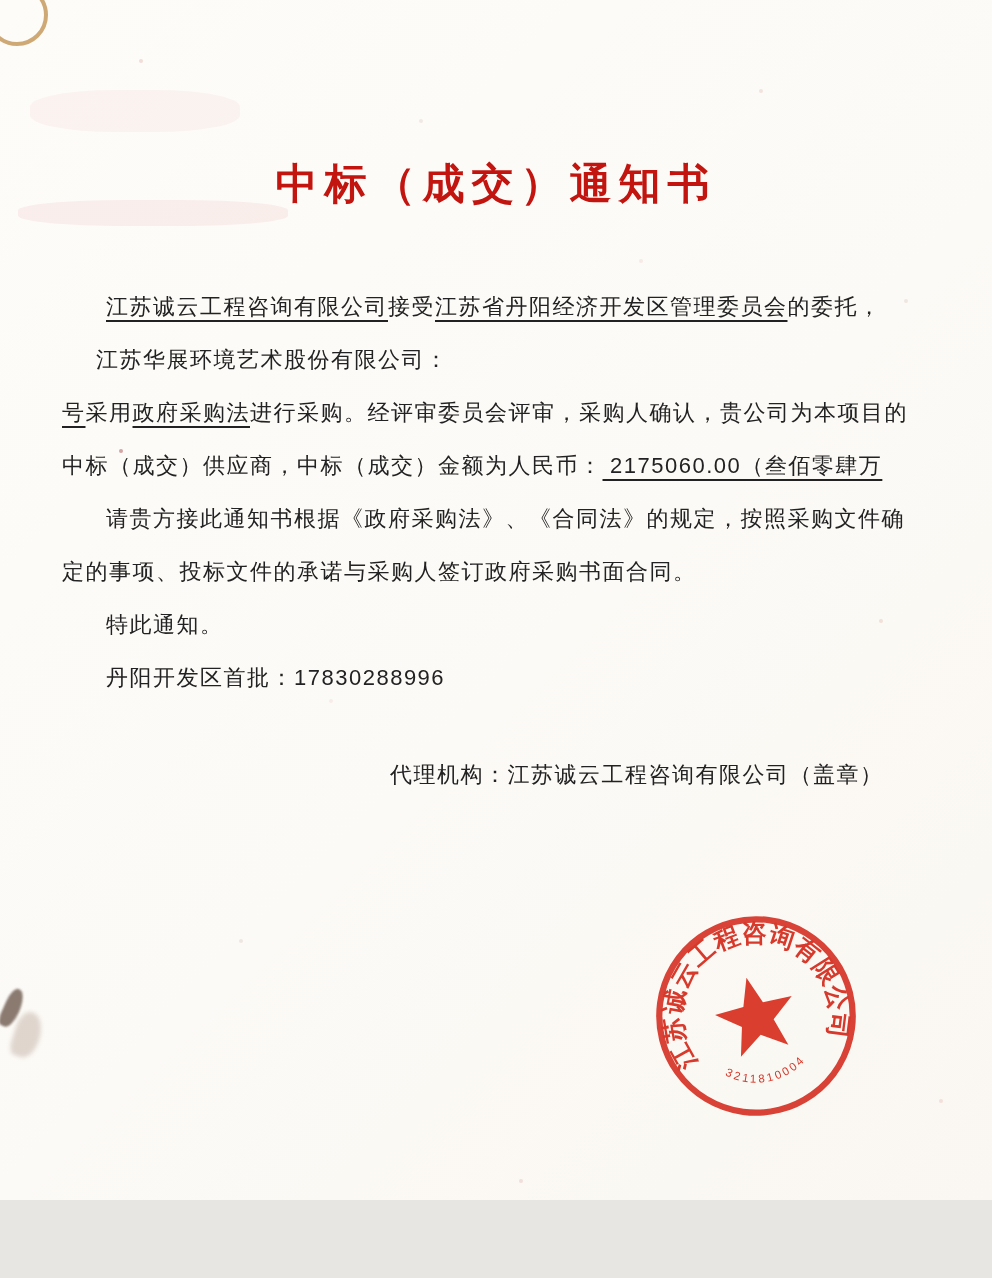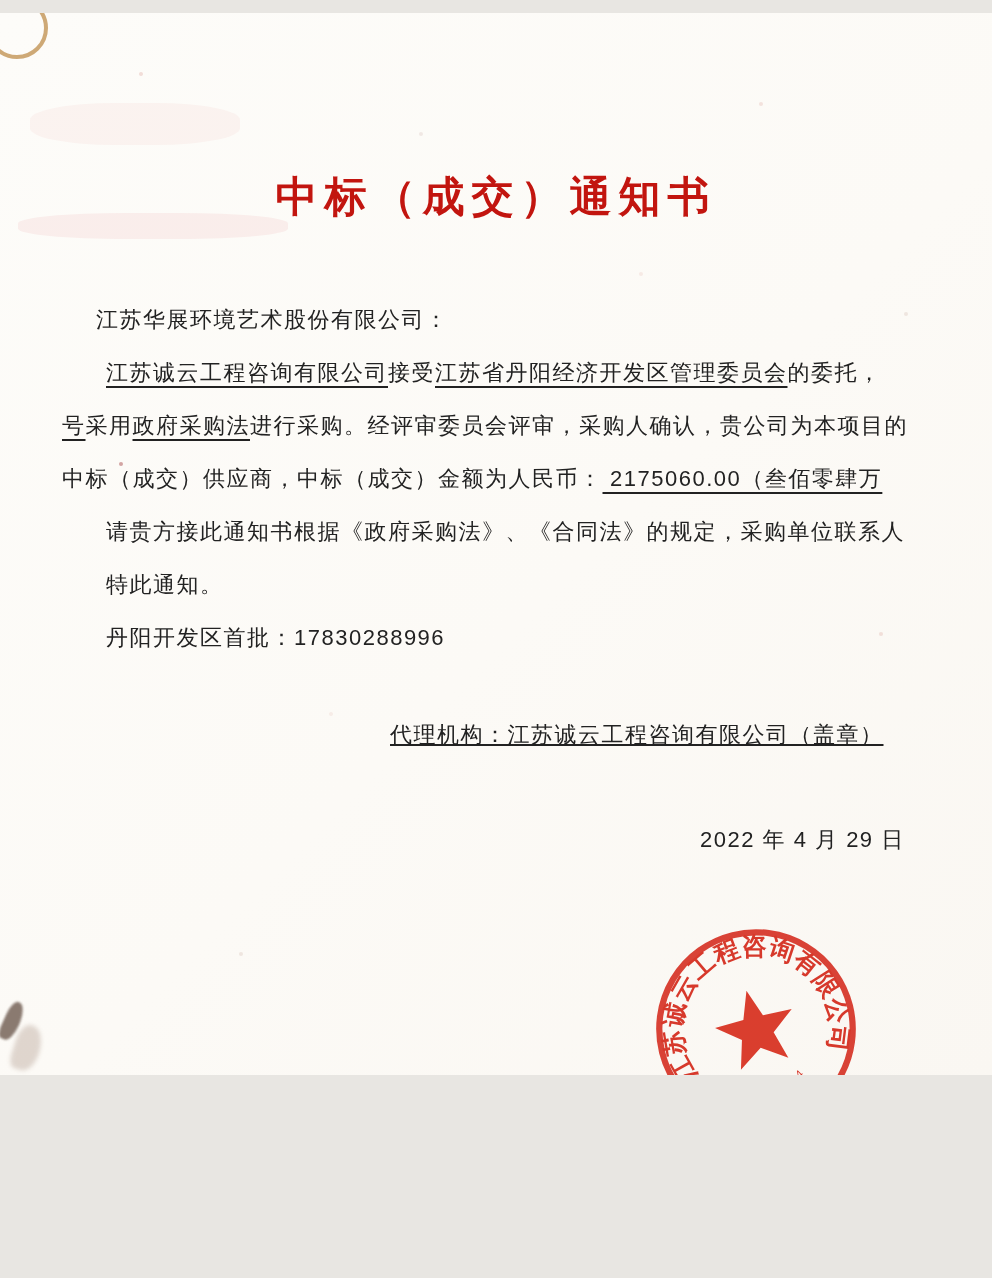--- a/index.html
+++ b/index.html
@@ -1,18 +1,18 @@
 <!DOCTYPE html>
 <html lang="zh"><head>
 <meta charset="utf-8">
 <style>
   html,body{margin:0;padding:0;}
   body{background:#e8e6e2;font-family:"Liberation Sans","DejaVu Sans",sans-serif;}
   .page{
-    position:relative;width:992px;height:1062px;margin:13px auto;
+    position:relative;width:992px;height:1200px;margin:0 auto;
     background:linear-gradient(135deg,#fdfcf9 0%,#fcfaf6 55%,#faf7f2 100%);
     overflow:hidden;color:#222;
   }
   
   .corner-arc{position:absolute;left:-14px;top:-16px;width:54px;height:54px;
     border:4px solid rgba(198,154,95,.85);border-radius:50%;background:transparent;}
   .pink-smudge1{position:absolute;left:30px;top:90px;width:210px;height:42px;
     background:rgba(226,122,132,.07);border-radius:40%;}
   .pink-smudge2{position:absolute;left:18px;top:200px;width:270px;height:26px;
     background:rgba(226,122,132,.10);border-radius:40%;}
@@ -41,21 +41,21 @@
     position:absolute;top:156px;left:0;width:100%;text-align:center;
     font-size:42px;font-weight:bold;letter-spacing:7px;
   }
   .content{position:absolute;left:62px;top:280px;width:880px;
     font-size:22px;line-height:53px;letter-spacing:1.5px;}
   .line{white-space:nowrap;}
   .ind1{padding-left:34px;}
   .ind2{padding-left:44px;}
   .u{text-decoration:underline;text-underline-offset:6px;text-decoration-thickness:1.6px;}
   .contact{padding-left:44px;}
-  .agency-line{margin-top:44px;padding-left:328px;position:relative;z-index:2;text-decoration:underline;}
+  .agency-line{margin-top:44px;padding-left:328px;position:relative;z-index:2;}
   .date-line{margin-top:52px;padding-left:638px;position:relative;z-index:2;white-space:nowrap;}
   
   .stamp{
     position:absolute;left:652px;top:912px;width:208px;height:208px;
     transform:rotate(-14deg);mix-blend-mode:multiply;opacity:.92;z-index:5;
     pointer-events:none;
   }
 </style>
 </head>
 <body>
@@ -66,57 +66,57 @@
   <div class="pink-smudge1"></div>
   <div class="pink-smudge2"></div>
   <div class="edge-blob"></div>
   <div class="edge-blob2"></div>
   <div class="speckle"></div>
 
   <div class="doc-title" style="color:#c2150f">中标（成交）通知书</div>
 
   <div class="content">
 
+    <div class="line ind2">
+      <span class="u">江苏诚云工程咨询有限公司</span><span>接受</span><span class="u">江苏省丹阳经济开发区管理委员会</span><span>的委托，</span>
+    </div>
+
     <div class="line ind1">
       <span>江苏华展环境艺术股份有限公司：</span>
-    </div>
-
-    <div class="line ind2">
-      <span class="u">江苏诚云工程咨询有限公司</span><span>接受</span><span class="u">江苏省丹阳经济开发区管理委员会</span><span>的委托，</span>
     </div>
 
 
     <div class="line">
       <span class="u">号</span><span>采用</span><span class="u">政府采购法</span><span>进行采购。经评审委员会评审，采购人确认，贵公司为本项目的</span>
     </div>
 
     <div class="line">
       <span>中标（成交）供应商，中标（成交）金额为人民币：</span><span class="u">  2175060.00（叁佰零肆万</span>
     </div>
 
 
     <div class="line ind2">
-      <span>请贵方接此通知书根据《政府采购法》、《合同法》的规定，采购单位联系人</span>
+      <span>请贵方接此通知书根据《政府采购法》、《合同法》的规定，按照采购文件确</span>
+    </div>
+    <div class="line">
+      <span>定的事项、投标文件的承诺与采购人签订政府采购书面合同。</span>
     </div>
 
     <div class="line ind2">
       <span>特此通知。</span>
     </div>
 
     <div class="line contact">
       <span>丹阳开发区首批：</span><span>17830288996</span>
     </div>
 
     <div class="line agency-line">
       <span>代理机构：江苏诚云工程咨询有限公司（盖章）</span>
     </div>
 
-    <div class="line date-line">
-      <span>2022 年 4 月 29 日</span>
-    </div>
   </div>
 
   <div class="stamp">
     <svg width="208" height="208" viewBox="0 0 200 200">
       <circle cx="100" cy="100" r="93" fill="none" stroke="#d8291b" stroke-width="6" opacity="0.95"></circle>
       <polygon points="100,62 109.7,88.7 138,89.6 115.7,107.1 123.5,134.4 100,118.5 76.5,134.4 84.3,107.1 62,89.6 90.3,88.7" fill="#dc2f1e"></polygon>
       <defs>
         <path id="nameArc" d="M 35 130 A 71.6 71.6 0 1 1 165 130" fill="none"></path>
         <path id="serialArc" d="M 53 143.5 A 64 64 0 0 0 147 143.5" fill="none"></path>
       </defs>

